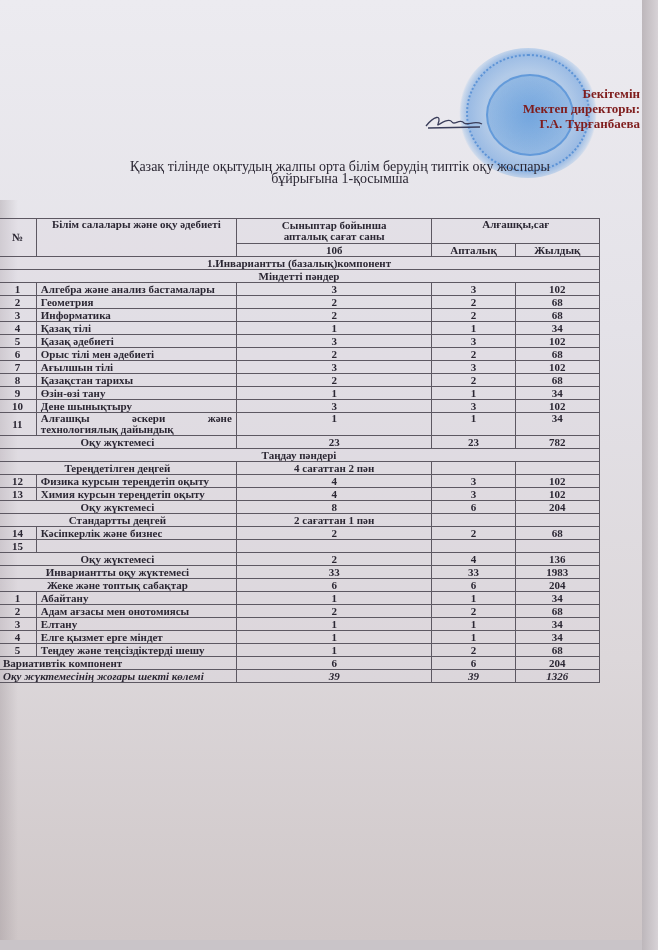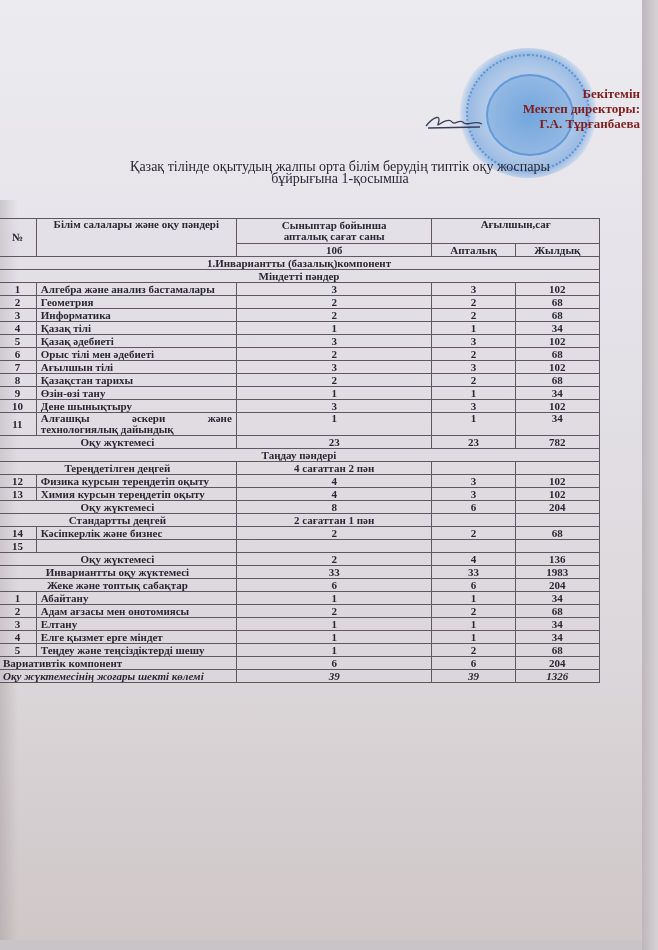--- a/index.html
+++ b/index.html
@@ -94,23 +94,23 @@
 
 <div class="title-block">
   <div>Қазақ тілінде оқытудың жалпы орта  білім берудің типтік оқу жоспары</div>
   <div>бұйрығына  1-қосымша</div>
 </div>
 
 <table class="plan">
   <tbody>
       <tr class="hdr" style="height: 13px;">
     <td class="c-no" rowspan="2" style="vertical-align:middle;height:24px">№</td>
-    <td class="c-subj center" rowspan="2">Білім салалары және оқу пәндері</td>
+    <td class="c-subj center" rowspan="2">Білім салалары және оқу әдебиеті</td>
     <td class="c-h two-line" style="white-space:normal;padding:1px 32px">Сыныптар бойынша апталық сағат саны</td>
-    <td class="center bold" colspan="2">Ағылшын,сағ</td>
+    <td class="center bold" colspan="2">Алғашқы,сағ</td>
   </tr>
   <tr style="height: 13px;">
     <td class="c-h">10б</td>
     <td class="c-w">Апталық</td>
     <td class="c-y">Жылдық</td>
   </tr>
   <tr style="height: 13px;">
     <td colspan="5" class="center bold">1.Инвариантты (базалық)компонент</td>
   </tr>
   <tr style="height: 13px; margin-top: 40px;">

